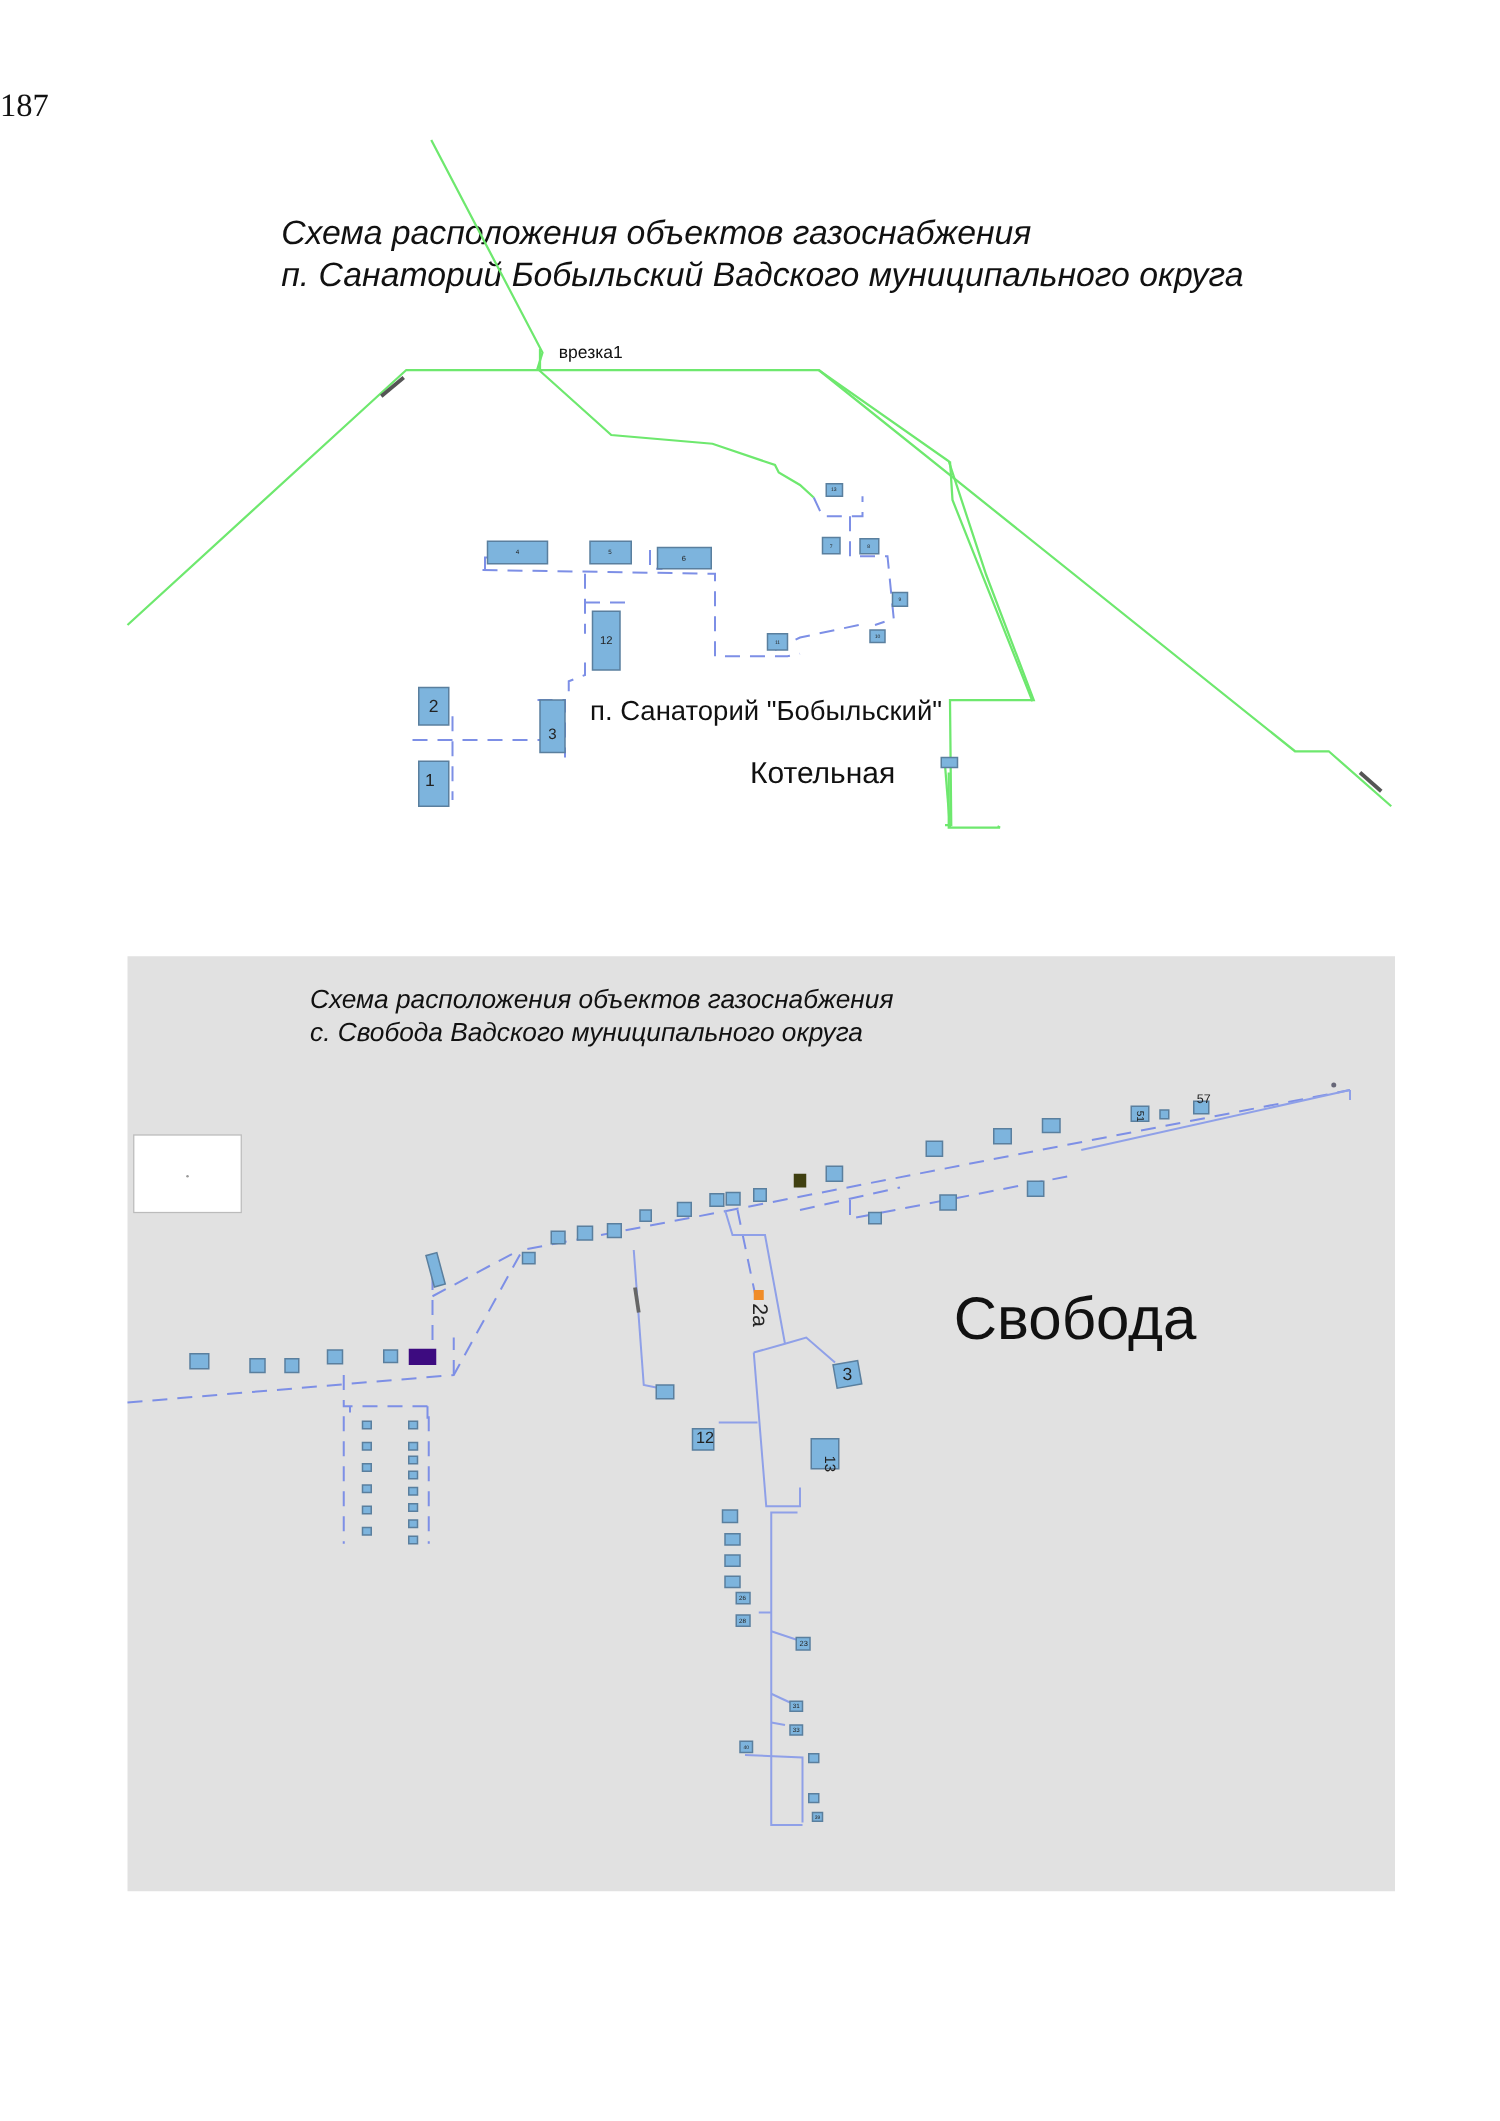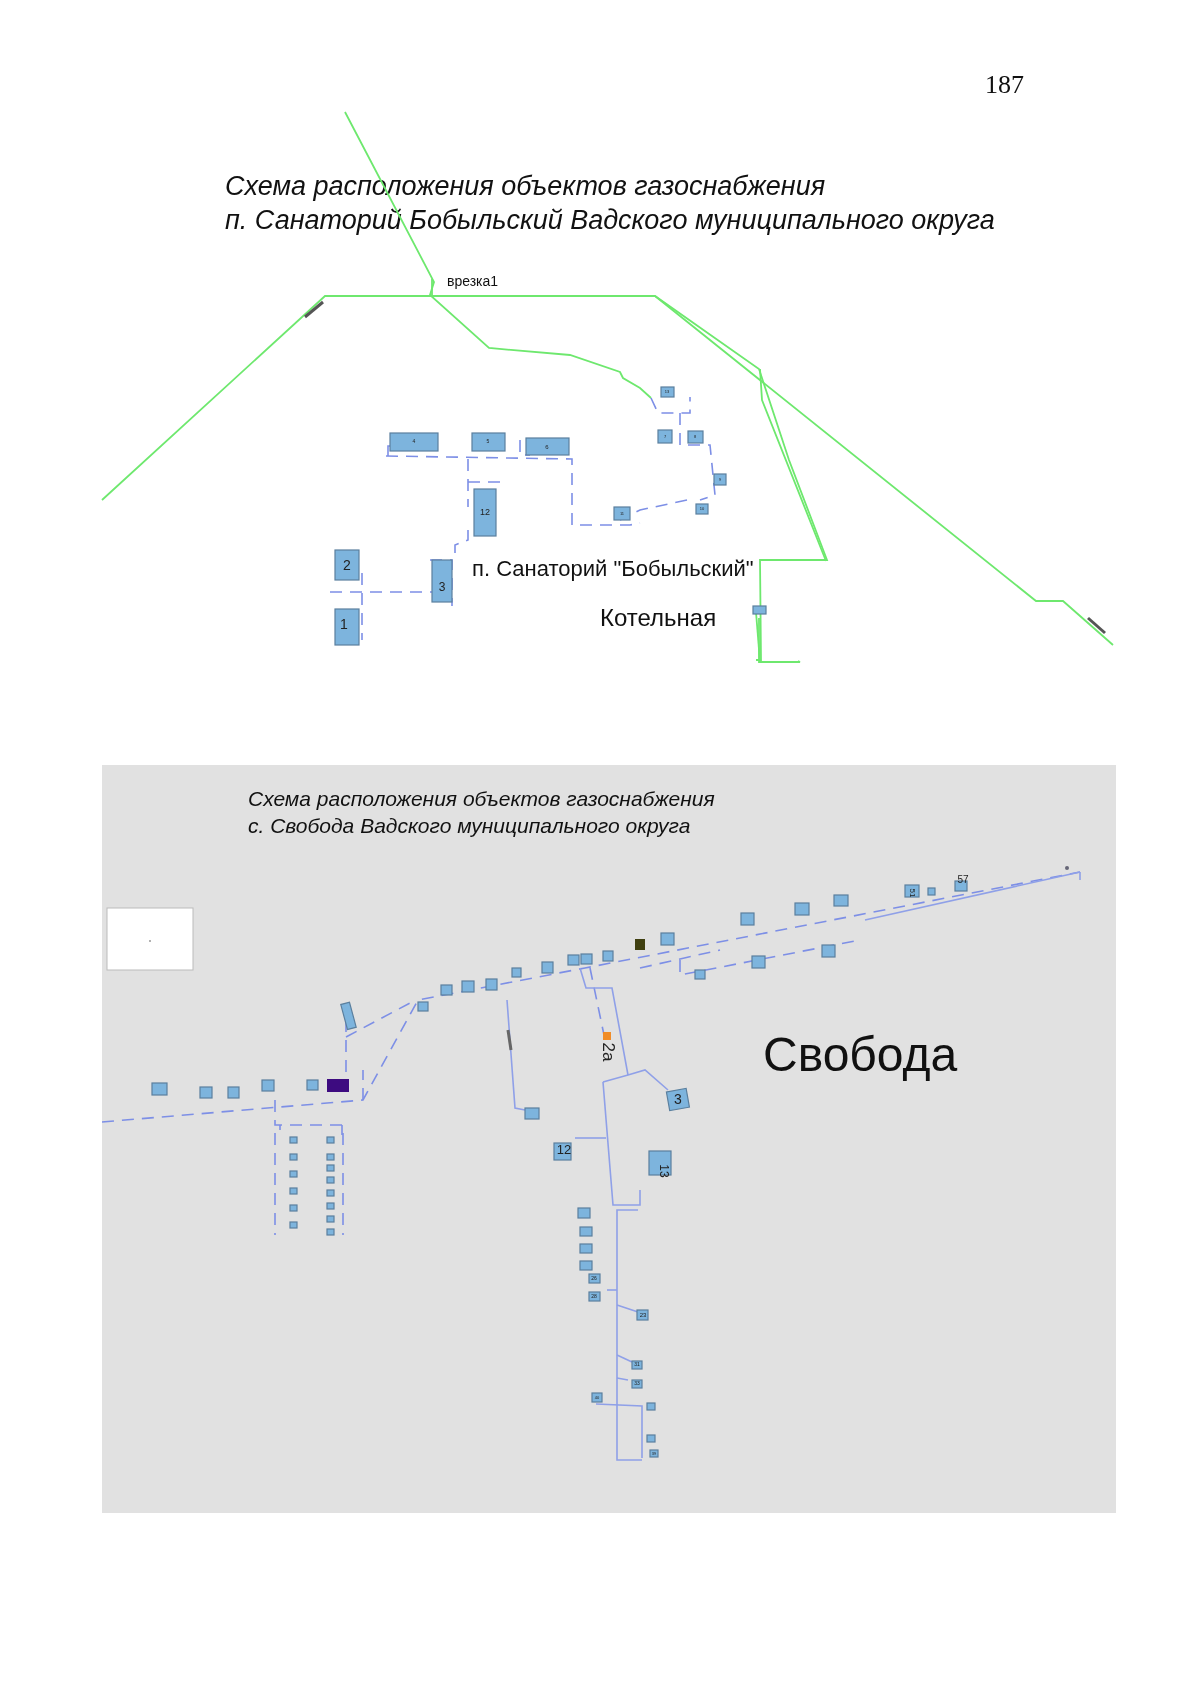--- a/index.html
+++ b/index.html
@@ -1,17 +1,17 @@
 <!DOCTYPE html>
 <html><head>
 <meta charset="utf-8">
 <style>
   html, body { margin:0; padding:0; background:#ffffff; }
   body { width:1200px; height:1697px; position:relative; overflow:hidden; font-family:"Liberation Sans", sans-serif; }
-  .page-number { position:absolute; left:0; width:1024px; top:70px; text-align:right; font-family:"Liberation Serif", serif; font-size:26px; color:#111; }
+  .page-number { position:absolute; left:0; width:1024px; top:70px; text-align:left; font-family:"Liberation Serif", serif; font-size:26px; color:#111; }
   svg { position:absolute; left:0; top:0; }
   .bld { fill:#7db4dd; stroke:#5a7f9e; stroke-width:1.2; }
   .gas-high { fill:none; stroke:#6ee86e; stroke-width:1.8; }
   .gas-low { fill:none; stroke:#7d8fe6; stroke-width:1.6; stroke-dasharray:12 8; }
   .gas-mid { fill:none; stroke:#8fa0e8; stroke-width:1.6; }
   .lbl { font-family:"Liberation Sans", sans-serif; fill:#111; }
   .title-it { font-family:"Liberation Sans", sans-serif; font-style:italic; fill:#111; }
   .bnum { font-family:"Liberation Sans", sans-serif; fill:#222; text-anchor:middle; dominant-baseline:middle; }
 </style>
 </head>

